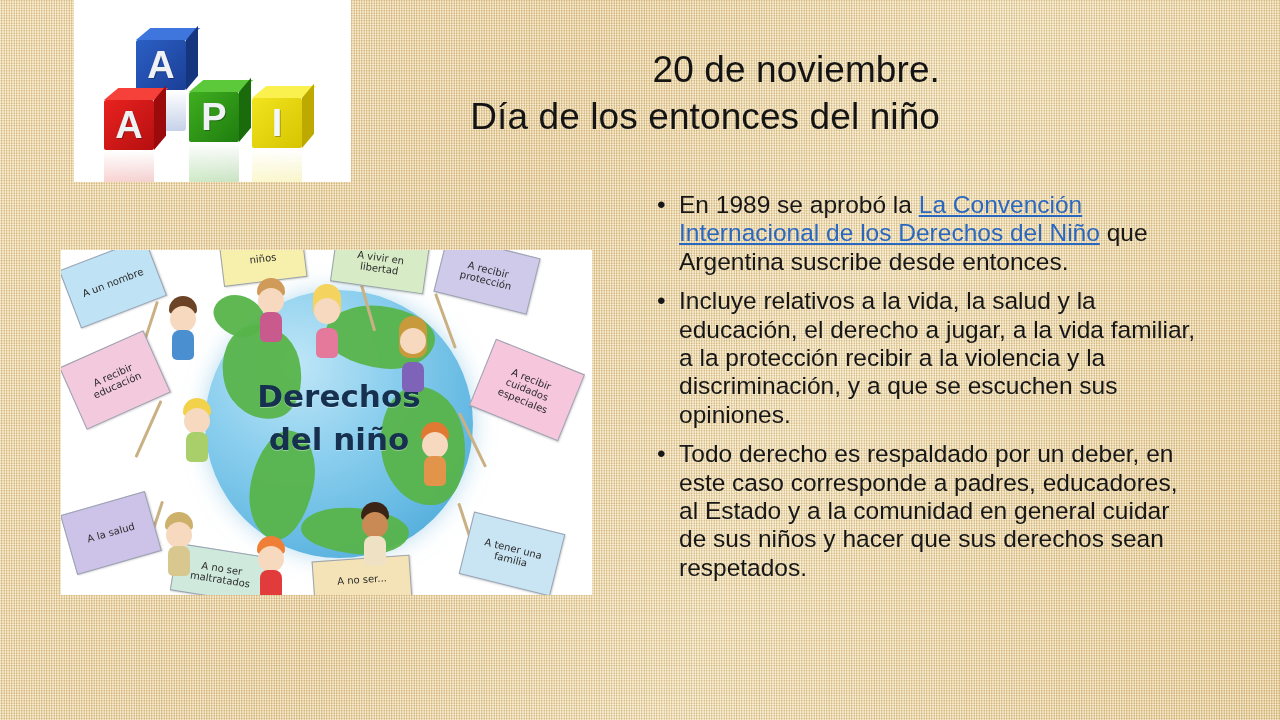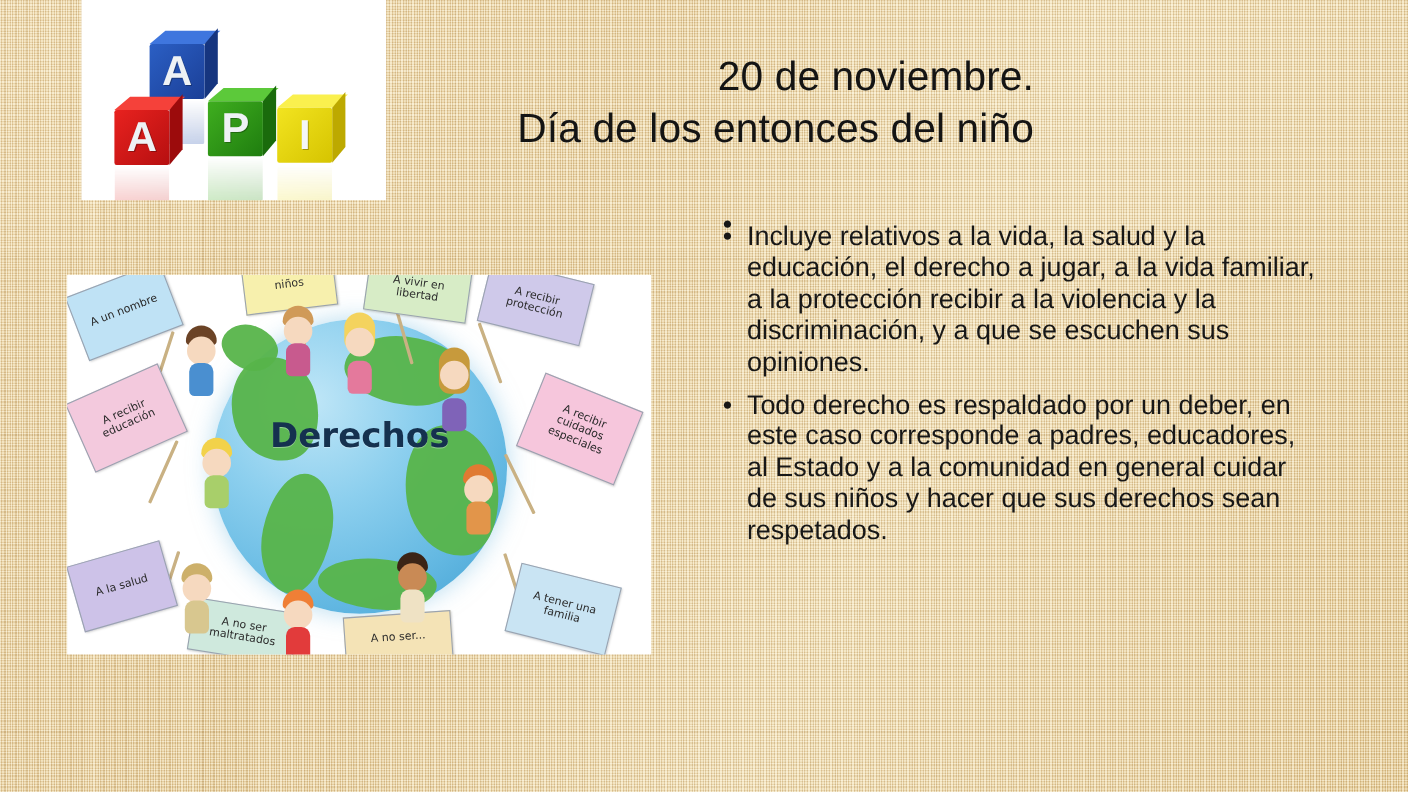--- a/index.html
+++ b/index.html
@@ -141,21 +141,21 @@
     position: absolute;
     left: 61px;
     top: 250px;
     width: 531px;
     height: 345px;
     background: #ffffff;
     overflow: hidden;
   }
   #globe {
     position: absolute;
-    left: 132px;
+    left: 144px;
     top: 40px;
     width: 268px;
     height: 268px;
     border-radius: 50%;
     background:
       radial-gradient(circle at 34% 28%, #bfe6f7 0%, #8ccfee 36%, #63b8e2 70%, #3f9ed0 100%);
     box-shadow: 0 0 22px rgba(120,190,225,0.55);
   }
   .land {
     position: absolute;
@@ -297,20 +297,21 @@
 
     <div id="globe">
       <div class="land l1"></div>
       <div class="land l2"></div>
       <div class="land l3"></div>
       <div class="land l4"></div>
       <div class="land l5"></div>
       <div class="land l6"></div>
       <div id="globe-text">
         <span class="gt1">Derechos</span>
+        <span class="gt2">del niño</span>
       </div>
     </div>
 
     <div class="stick" style="left:86px; top:50px; height:58px; transform:rotate(18deg);"></div>
     <div class="stick" style="left:213px; top:22px; height:48px; transform:rotate(-4deg);"></div>
     <div class="stick" style="left:305px; top:30px; height:52px; transform:rotate(-16deg);"></div>
     <div class="stick" style="left:383px; top:42px; height:58px; transform:rotate(-20deg);"></div>
     <div class="stick" style="left:86px; top:148px; height:62px; transform:rotate(24deg);"></div>
     <div class="stick" style="left:410px; top:160px; height:60px; transform:rotate(-26deg);"></div>
     <div class="stick" style="left:92px; top:250px; height:52px; transform:rotate(18deg);"></div>
@@ -390,20 +391,21 @@
     <div class="kid" style="left:104px; top:262px;">
       <div class="hair" style="left:0; top:0; background:#cdb06a;"></div>
       <div class="head" style="left:1px; top:10px;"></div>
       <div class="body" style="left:3px; top:34px; background:#d8c78f;"></div>
     </div>
   </div>
 
   <div id="bullets">
     <div class="bullet">
       <span class="dot">•</span>
+      <span><span>En 1989 se aprobó la  </span><a class="link" href="#">La Convención Internacional de los Derechos del Niño</a><span> que Argentina suscribe desde entonces.</span></span>
     </div>
 
     <div class="bullet">
       <span class="dot">•</span>
       <span>Incluye relativos a la vida, la salud y la educación, el derecho a jugar, a la vida familiar, a la protección recibir a la violencia y la discriminación, y a que se escuchen sus opiniones.</span>
     </div>
 
     <div class="bullet">
       <span class="dot">•</span>
       <span>Todo derecho es respaldado por un deber, en este caso corresponde a padres, educadores, al Estado y a la comunidad en general cuidar de sus niños y hacer que sus derechos sean respetados.</span>

